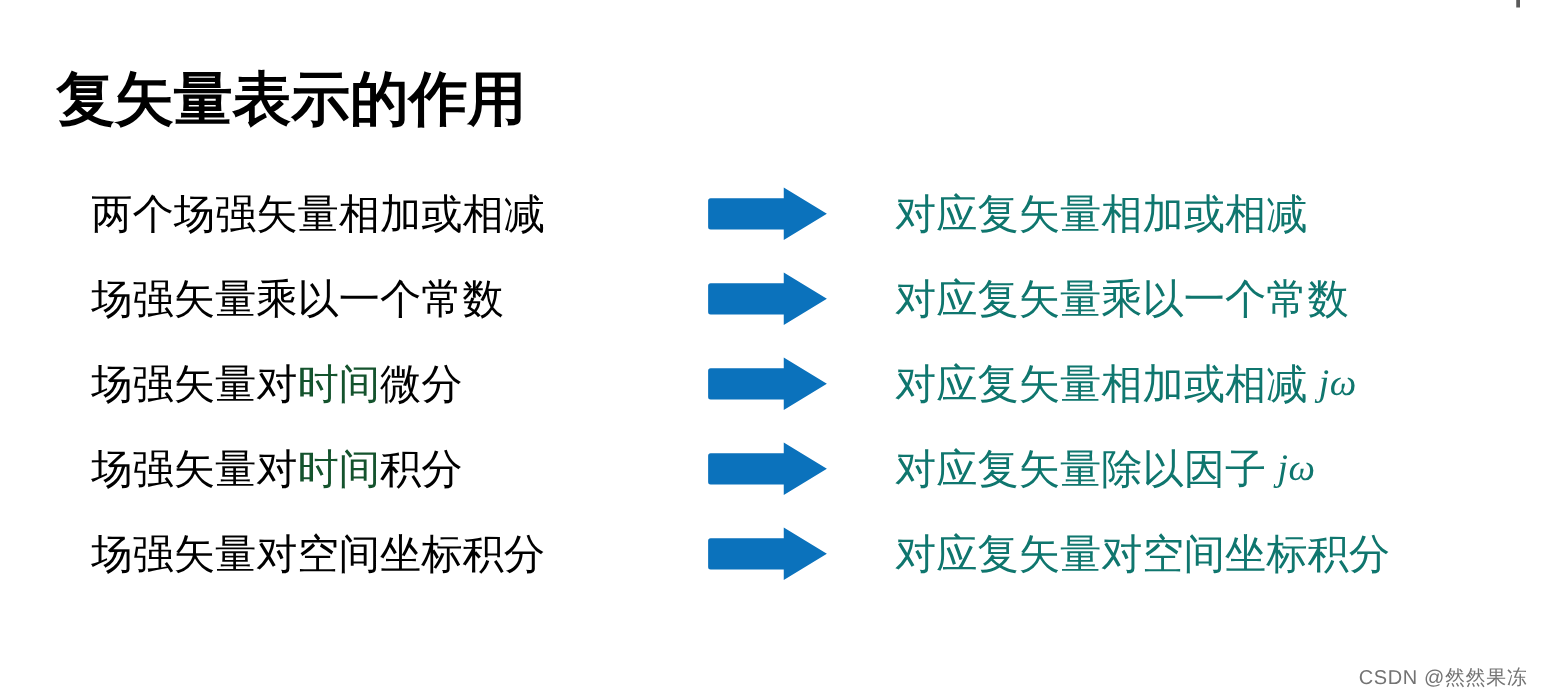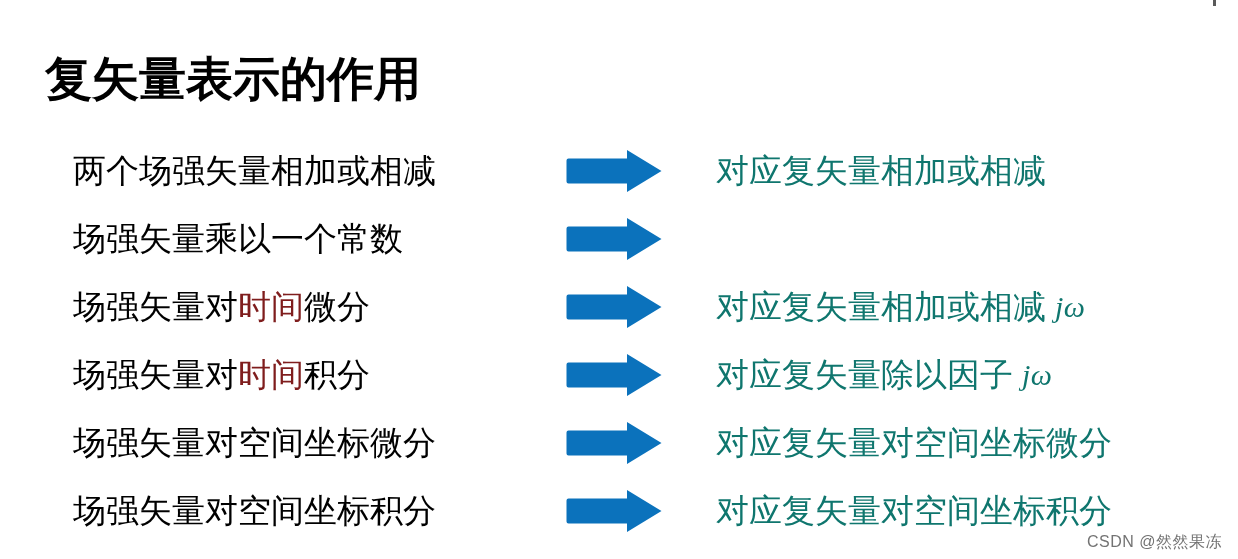--- a/index.html
+++ b/index.html
@@ -62,21 +62,21 @@
     top: 0;
     height: 68px;
     display: flex;
     align-items: center;
     font-size: 33px;
     color: #0f766e;
     white-space: nowrap;
     line-height: 40px;
   }
   .hl-red {
-    color: #7f1d1d;
+    color: #14532d;
   }
   .math {
     font-family: "Liberation Serif", "DejaVu Serif", serif;
     font-style: italic;
     font-size: 30px;
     padding-left: 9px;
     letter-spacing: 0.5px;
   }
 
   
@@ -146,20 +146,24 @@
       <div class="cell-left">
         <span>场强矢量乘以一个常数</span>
           <span class="hl-red"></span>
           <span></span>
       </div>
       <div class="arrow-cell">
         <svg class="block-arrow" viewBox="0 0 98 44" aria-hidden="true">
           <path d="M1.5 11.5 Q1.5 9.5 3.5 9.5 L62 9.5 L62 1 L96.5 22 L62 43 L62 34.5 L3.5 34.5 Q1.5 34.5 1.5 32.5 Z" fill="#0b72bc"></path>
         </svg>
       </div>
+      <div class="cell-right">
+        <span>对应复矢量乘以一个常数</span>
+          <span class="math"></span>
+      </div>
     </div>
 
     <div class="row">
       <div class="cell-left">
         <span>场强矢量对</span>
           <span class="hl-red">时间</span>
           <span>微分</span>
       </div>
       <div class="arrow-cell">
         <svg class="block-arrow" viewBox="0 0 98 44" aria-hidden="true">
@@ -182,36 +186,20 @@
         <svg class="block-arrow" viewBox="0 0 98 44" aria-hidden="true">
           <path d="M1.5 11.5 Q1.5 9.5 3.5 9.5 L62 9.5 L62 1 L96.5 22 L62 43 L62 34.5 L3.5 34.5 Q1.5 34.5 1.5 32.5 Z" fill="#0b72bc"></path>
         </svg>
       </div>
       <div class="cell-right">
         <span>对应复矢量除以因子</span>
           <span class="math">jω</span>
       </div>
     </div>
 
-    <div class="row">
-      <div class="cell-left">
-        <span>场强矢量对空间坐标微分</span>
-          <span class="hl-red"></span>
-          <span></span>
-      </div>
-      <div class="arrow-cell">
-        <svg class="block-arrow" viewBox="0 0 98 44" aria-hidden="true">
-          <path d="M1.5 11.5 Q1.5 9.5 3.5 9.5 L62 9.5 L62 1 L96.5 22 L62 43 L62 34.5 L3.5 34.5 Q1.5 34.5 1.5 32.5 Z" fill="#0b72bc"></path>
-        </svg>
-      </div>
-      <div class="cell-right">
-        <span>对应复矢量对空间坐标微分</span>
-          <span class="math"></span>
-      </div>
-    </div>
 
     <div class="row">
       <div class="cell-left">
         <span>场强矢量对空间坐标积分</span>
           <span class="hl-red"></span>
           <span></span>
       </div>
       <div class="arrow-cell">
         <svg class="block-arrow" viewBox="0 0 98 44" aria-hidden="true">
           <path d="M1.5 11.5 Q1.5 9.5 3.5 9.5 L62 9.5 L62 1 L96.5 22 L62 43 L62 34.5 L3.5 34.5 Q1.5 34.5 1.5 32.5 Z" fill="#0b72bc"></path>

